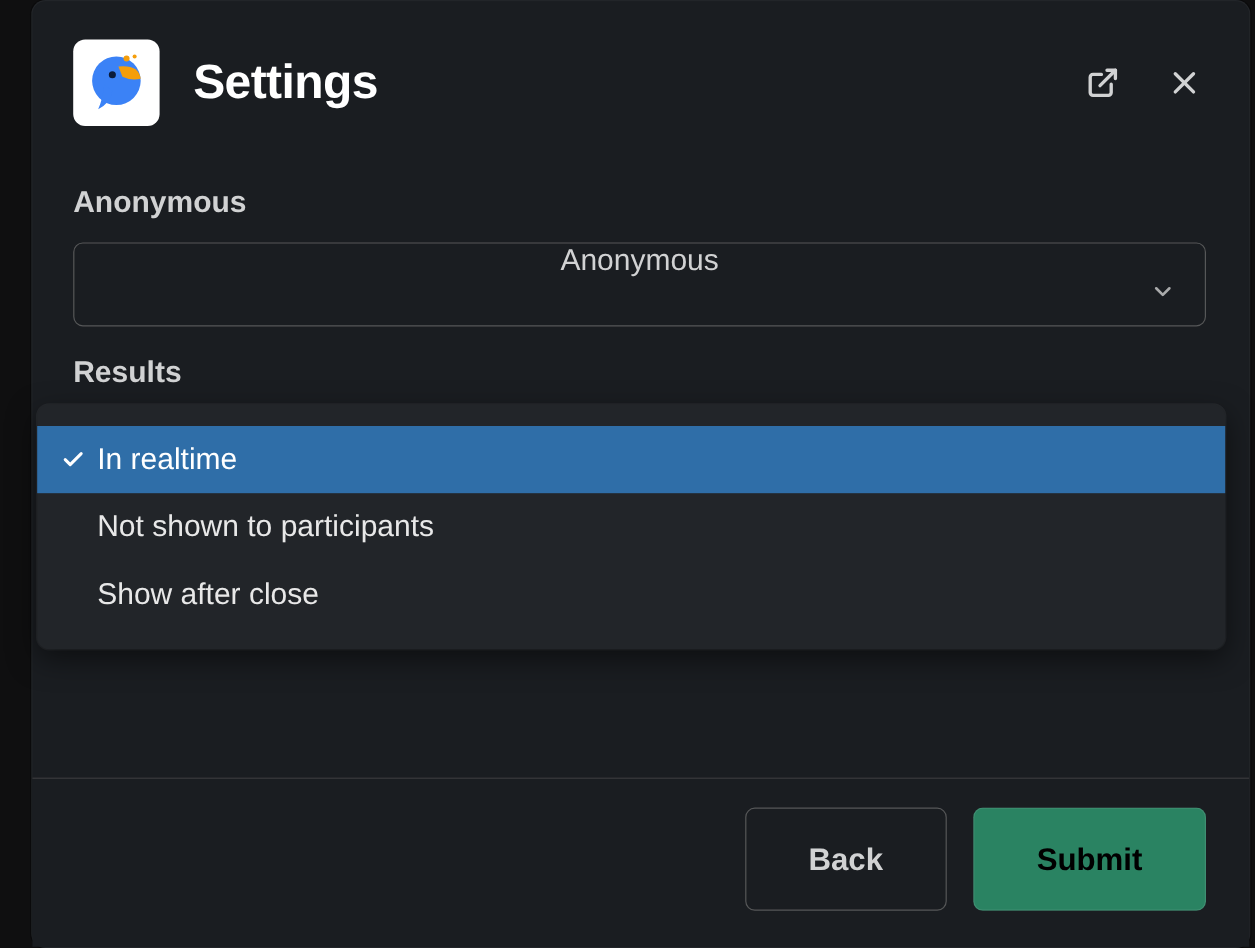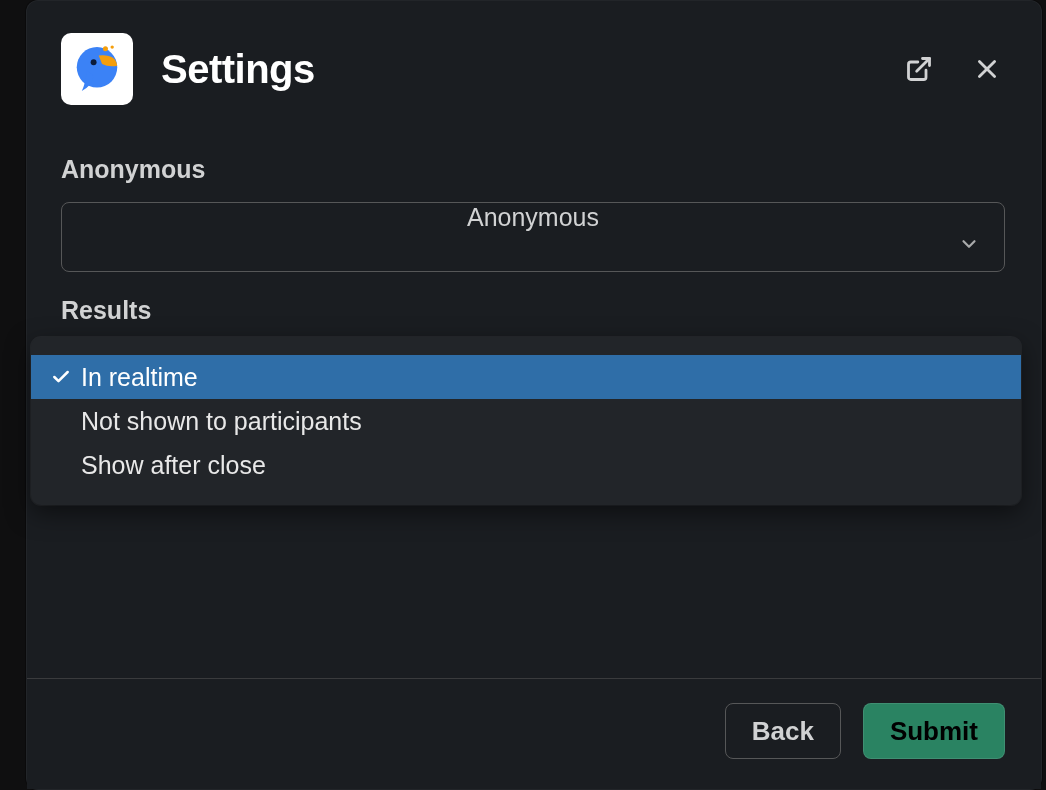--- a/index.html
+++ b/index.html
@@ -103,21 +103,21 @@
     top: 208px;
     background: #222529;
     border-radius: 10px;
     padding: 18px 0;
     box-shadow: 0 8px 24px rgba(0,0,0,0.5), 0 0 0 1px rgba(255,255,255,0.06);
     z-index: 10;
   }
   .dropdown-item {
     display: flex;
     align-items: center;
-    height: 44px;
+    height: 56px;
     padding: 0 20px 0 20px;
     font-size: 25px;
     color: #e8e8e8;
     cursor: pointer;
   }
   .dropdown-item .check {
     width: 30px;
     display: flex;
     align-items: center;
     justify-content: flex-start;
@@ -135,22 +135,22 @@
     right: 0;
     bottom: 0;
     border-top: 1px solid #3a3b3d;
     padding: 24px 36px 30px 36px;
     display: flex;
     justify-content: flex-end;
     gap: 22px;
     background: #1a1d21;
   }
   .btn {
-    height: 56px;
-    padding: 0 26px;
+    height: 86px;
+    padding: 0 52px;
     border-radius: 8px;
     font-size: 26px;
     font-weight: 700;
     display: flex;
     align-items: center;
     justify-content: center;
     cursor: pointer;
     border: none;
   }
   .btn-secondary {

